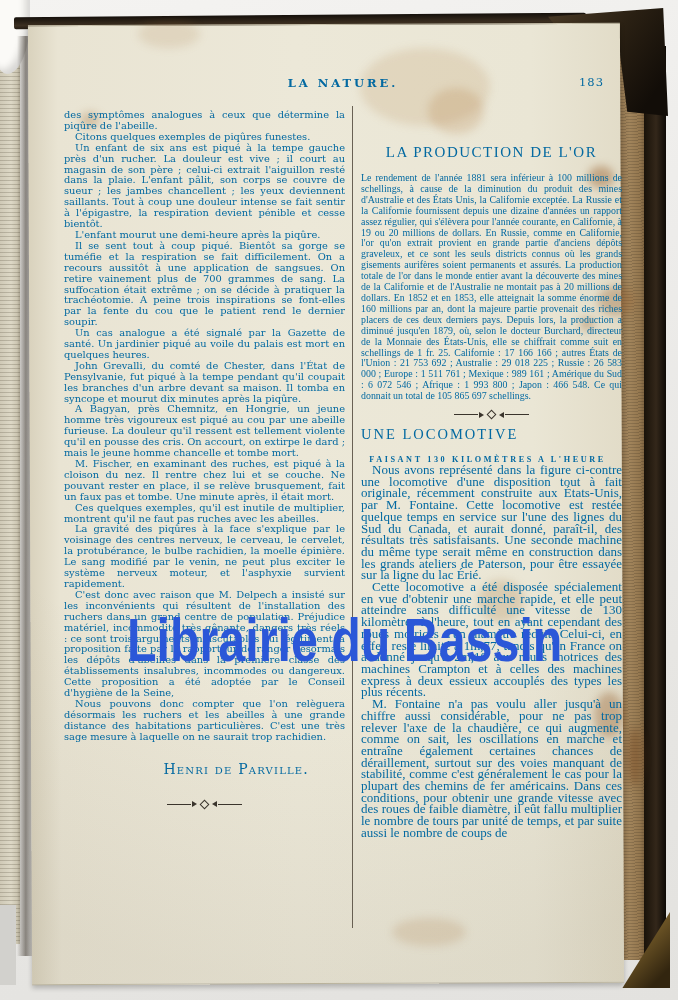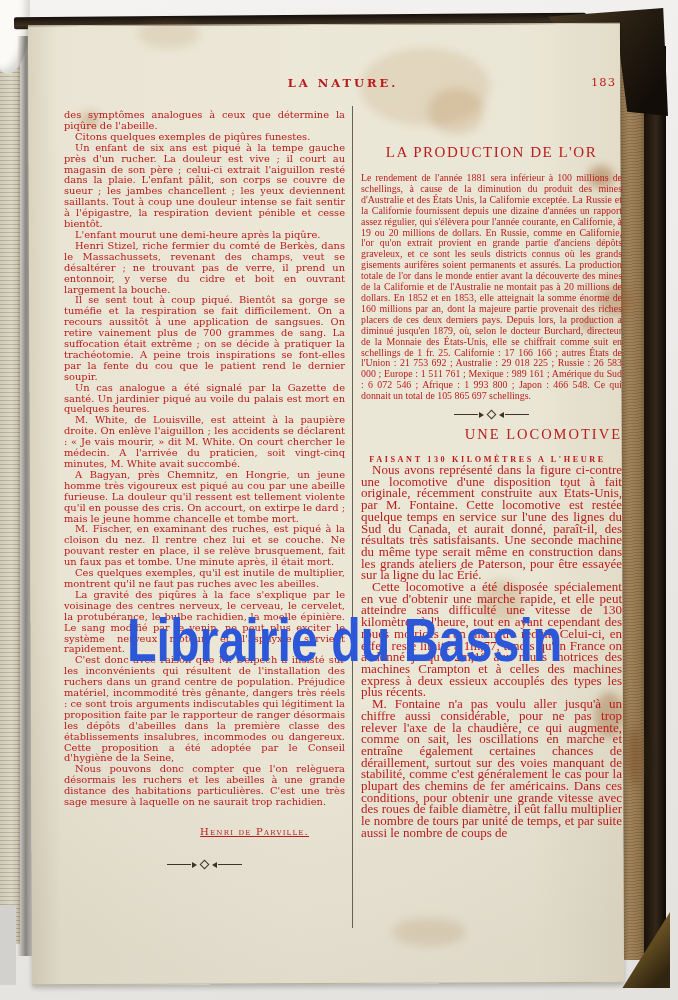--- a/index.html
+++ b/index.html
@@ -84,49 +84,49 @@
   .s4{left:588px;top:166px;width:26px;height:22px;background:rgba(150,95,45,.45);}
   .s5{left:598px;top:286px;width:36px;height:30px;background:rgba(150,95,45,.35);}
   .s6{left:580px;top:318px;width:14px;height:12px;background:rgba(150,95,45,.40);}
   .s7{left:594px;top:692px;width:30px;height:46px;background:rgba(150,95,45,.38);}
   .s8{left:627px;top:728px;width:15px;height:58px;background:rgba(118,70,30,.45);}
   .s9{left:392px;top:918px;width:74px;height:28px;background:rgba(165,115,60,.18);}
   .s10{left:478px;top:580px;width:46px;height:42px;background:rgba(165,115,60,.24);}
   .s11{left:138px;top:20px;width:62px;height:28px;background:rgba(165,115,60,.14);}
 
   
-  .content{position:absolute;left:64px;top:66px;width:558px;color:#b91c1c;}
+  .content{position:absolute;left:64px;top:66px;width:558px;color:#0369a1;}
   .running-head{position:relative;height:24px;}
   .journal-title{
     position:absolute;left:0;right:0;top:10px;text-align:center;
     font-size:11.5px;font-weight:700;letter-spacing:3px;
   }
-  .page-number{position:absolute;right:6px;top:9px;font-size:11.5px;letter-spacing:1px;}
+  .page-number{position:absolute;right:18px;top:9px;font-size:11.5px;letter-spacing:1px;}
 
   .vrule{position:absolute;left:288px;top:40px;width:1px;height:822px;background:rgba(62,52,40,.75);}
 
   .col{position:absolute;top:44px;}
   .col-left{left:0;width:281px;}
   .col-right{left:297px;width:261px;font-family:Liberation Serif, serif;}
 
   .col p{margin:0;text-align:justify;text-indent:11px;hyphens:auto;}
   .body-text p{font-size:9.9px;line-height:10.9px;}
   .body-text p:first-child{text-indent:0;}
   .loco-text p{font-size:13px;line-height:11.7px;}
 
   .signature{
     margin:18px 36px 0 0;text-align:right;
-    font-variant:small-caps;letter-spacing:1.2px;font-size:10px;text-decoration:underline;
+    font-variant:small-caps;letter-spacing:1.2px;font-size:14px;
   }
   .h-article{
     margin:34px 0 0 0;text-align:center;
     font-size:15px;letter-spacing:1.5px;font-weight:400;white-space:nowrap;
   }
   .h-article2{
-    margin:8px 0 0 0;text-align:right;
+    margin:8px 0 0 0;text-align:left;
     font-size:14.5px;letter-spacing:2px;font-weight:400;white-space:nowrap;
   }
   .h-sub{
     margin:12px 8px 0 0;text-align:center;
     font-size:8.2px;font-weight:700;letter-spacing:2.6px;white-space:nowrap;
   }
   .first-para{margin-top:12px !important;}
 
   
   .orn{display:flex;align-items:center;justify-content:center;margin-top:24px;}
@@ -182,24 +182,23 @@
     </div>
 
     <div class="vrule"></div>
 
     <div class="col col-left body-text">
       <div>
           <p>des symptômes analogues à ceux que détermine la piqûre de l'abeille.</p>
           <p>Citons quelques exemples de piqûres funestes.</p>
           <p>Un enfant de six ans est piqué à la tempe gauche près d'un rucher. La douleur est vive ; il court au magasin de son père ; celui-ci extrait l'aiguillon resté dans la plaie. L'enfant pâlit, son corps se couvre de sueur ; les jambes chancellent ; les yeux deviennent saillants. Tout à coup une douleur intense se fait sentir à l'épigastre, la respiration devient pénible et cesse bientôt.</p>
           <p>L'enfant mourut une demi-heure après la piqûre.</p>
-          <p>Henri Stizel, riche fermier du comté de Berkès, dans le Massachussets, revenant des champs, veut se désaltérer ; ne trouvant pas de verre, il prend un entonnoir, y verse du cidre et boit en ouvrant largement la bouche.</p>
           <p>Il se sent tout à coup piqué. Bientôt sa gorge se tuméfie et la respiration se fait difficilement. On a recours aussitôt à une application de sangsues. On retire vainement plus de 700 grammes de sang. La suffocation était extrême ; on se décide à pratiquer la trachéotomie. A peine trois inspirations se font-elles par la fente du cou que le patient rend le dernier soupir.</p>
           <p>Un cas analogue a été signalé par la Gazette de santé. Un jardinier piqué au voile du palais est mort en quelques heures.</p>
-          <p>M. White, de Louisville, est atteint à la paupière droite. On enlève l'aiguillon ; les accidents se déclarent : « Je vais mourir, » dit M. White. On court chercher le médecin. A l'arrivée du praticien, soit vingt-cinq minutes, M. White avait succombé.</p>
+          <p>John Grevalli, du comté de Chester, dans l'État de Pensylvanie, fut piqué à la tempe pendant qu'il coupait les branches d'un arbre devant sa maison. Il tomba en syncope et mourut dix minutes après la piqûre.</p>
           <p>A Bagyan, près Chemnitz, en Hongrie, un jeune homme très vigoureux est piqué au cou par une abeille furieuse. La douleur qu'il ressent est tellement violente qu'il en pousse des cris. On accourt, on extirpe le dard ; mais le jeune homme chancelle et tombe mort.</p>
           <p>M. Fischer, en examinant des ruches, est piqué à la cloison du nez. Il rentre chez lui et se couche. Ne pouvant rester en place, il se relève brusquement, fait un faux pas et tombe. Une minute après, il était mort.</p>
           <p>Ces quelques exemples, qu'il est inutile de multiplier, montrent qu'il ne faut pas ruches avec les abeilles.</p>
           <p>La gravité des piqûres à la face s'explique par le voisinage des centres nerveux, le cerveau, le cervelet, la protubérance, le bulbe rachidien, la moelle épinière. Le sang modifié par le venin, ne peut plus exciter le système nerveux moteur, et l'asphyxie survient rapidement.</p>
           <p>C'est donc avec raison que M. Delpech a insisté sur les inconvénients qui résultent de l'installation des ruchers dans un grand centre de population. Préjudice matériel, incommodité très gênante, dangers très réels : ce sont trois arguments indiscutables qui légitiment la proposition faite par le rapporteur de ranger désormais les dépôts d'abeilles dans la première classe des établissements insalubres, incommodes ou dangereux. Cette proposition a été adoptée par le Conseil d'hygiène de la Seine,</p>
           <p>Nous pouvons donc compter que l'on relèguera désormais les ruchers et les abeilles à une grande distance des habitations particulières. C'est une très sage mesure à laquelle on ne saurait trop rachidien.</p>
         </div>
       <div class="signature">Henri de Parville.</div>
       <div class="orn">
         <span class="line"></span>

